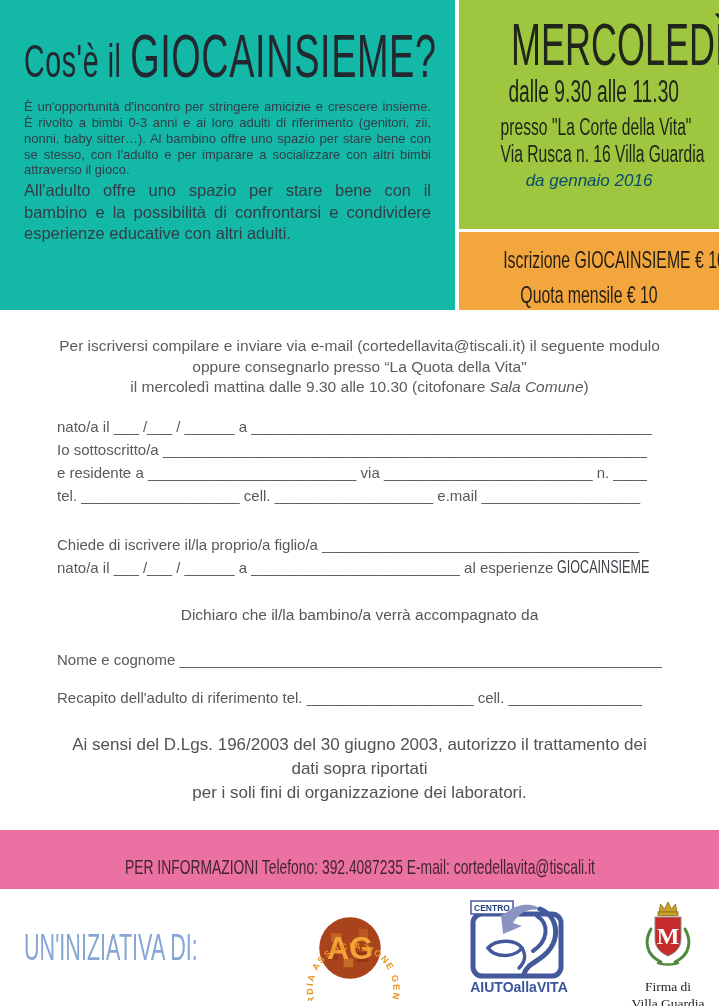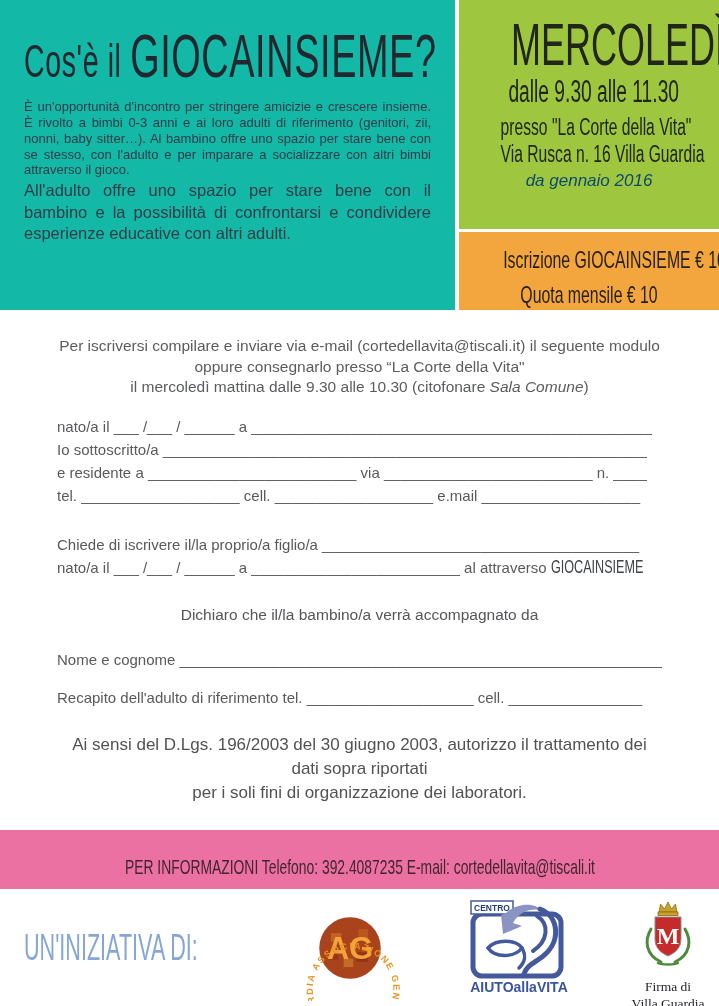--- a/index.html
+++ b/index.html
@@ -82,34 +82,34 @@
     </div>
     <div class="orange-box">
       <div class="hwc o-line">Iscrizione GIOCAINSIEME € 10</div>
       <div class="hwc o-line">Quota mensile € 10</div>
     </div>
   </div>
 
   <div class="form-area">
     <div class="intro">
       <div>Per iscriversi compilare e inviare via e-mail (cortedellavita@tiscali.it) il seguente modulo</div>
-      <div>oppure consegnarlo presso “La Corte della Vita"</div>
+      <div>oppure consegnarlo presso “La Quota della Vita"</div>
       <div><span>il mercoledì mattina dalle 9.30 alle 10.30 (citofonare </span><i>Sala Comune</i><span>)</span></div>
     </div>
 
     <div class="fgroup1">
       <div class="fline">nato/a il ___ /___ / ______ a ________________________________________________</div>
       <div class="fline">Io sottoscritto/a __________________________________________________________</div>
       <div class="fline">e residente a _________________________ via _________________________ n. ____</div>
       <div class="fline">tel. ___________________ cell. ___________________ e.mail ___________________</div>
     </div>
 
     <div class="fgroup2">
       <div class="fline">Chiede di iscrivere il/la proprio/a figlio/a ______________________________________</div>
-      <div class="fline"><span>nato/a il ___ /___ / ______ a _________________________ al attraverso </span><span class="brand-inline">GIOCAINSIEME</span></div>
+      <div class="fline"><span>nato/a il ___ /___ / ______ a _________________________ al esperienze </span><span class="brand-inline">GIOCAINSIEME</span></div>
     </div>
 
     <div class="dichiaro">Dichiaro che il/la bambino/a verrà accompagnato da</div>
 
     <div class="fline nome-line">Nome e cognome __________________________________________________________</div>
     <div class="fline recapito-line">Recapito dell'adulto di riferimento tel. ____________________ cell. ________________</div>
 
     <div class="privacy">
       <div>Ai sensi del D.Lgs. 196/2003 del 30 giugno 2003, autorizzo il trattamento dei dati sopra riportati</div>
       <div>per i soli fini di organizzazione dei laboratori.</div>

